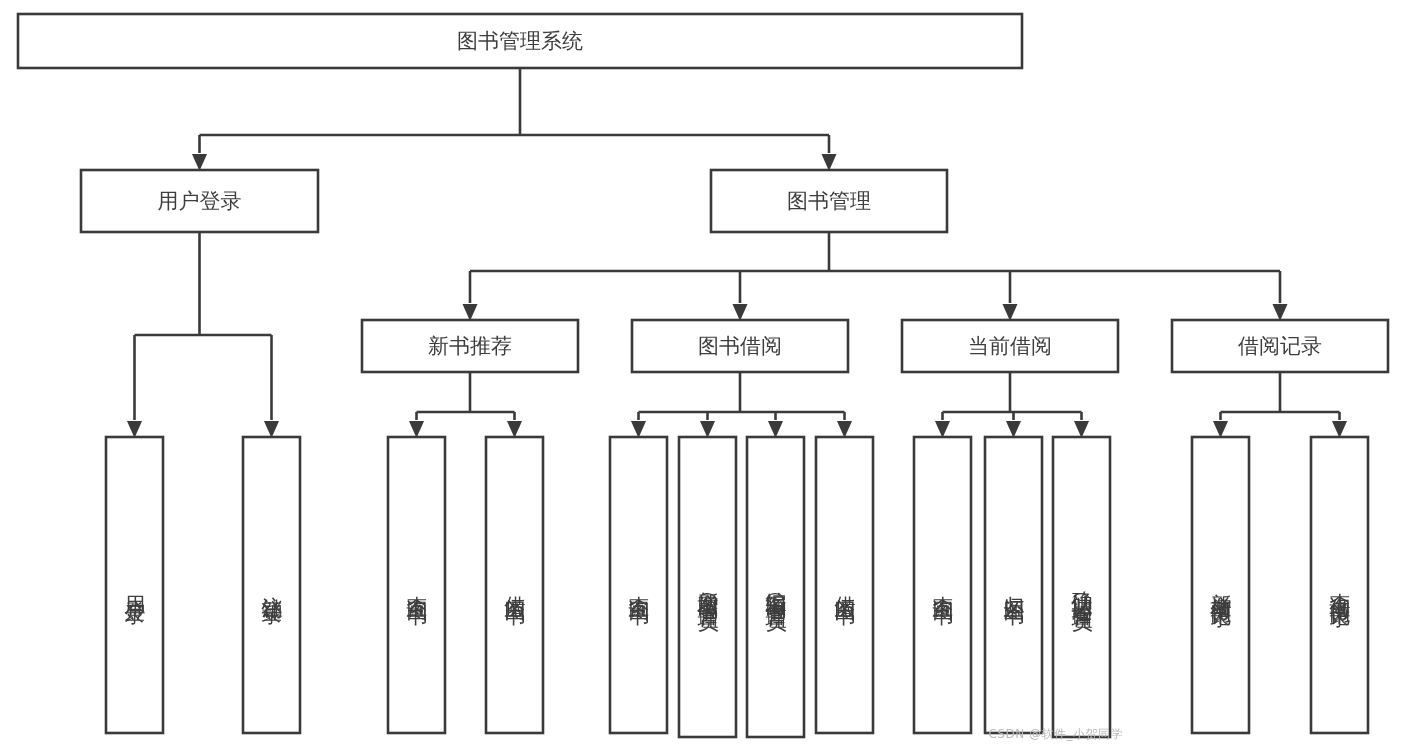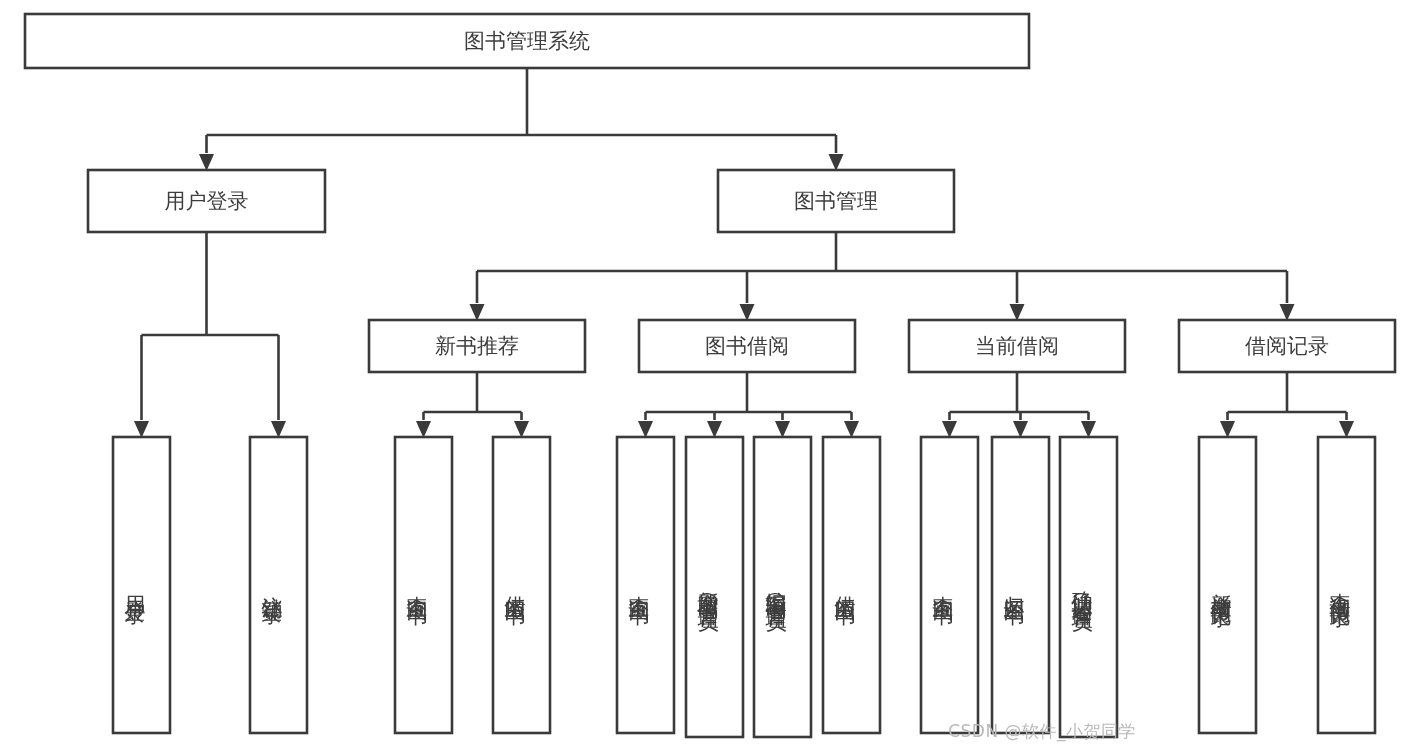--- a/index.html
+++ b/index.html
@@ -14,21 +14,20 @@
     font-family: "DejaVu Sans", "Liberation Sans", sans-serif;
     overflow: hidden;
     position: relative;
   }
   #diagram-root {
     position: absolute;
     left: 0;
     top: 0;
     width: 1144px;
     height: 747px;
-    padding-left: 7px;
   }
   svg.diagram-canvas {
     display: block;
     width: 1405px;
     height: 747px;
   }
   .node-box {
     fill: #ffffff;
     stroke: #3a3a3a;
     stroke-width: 2.6;
@@ -63,24 +62,24 @@
     font-family: "DejaVu Sans", "Liberation Sans", sans-serif;
     font-size: 21px;
     line-height: 1;
     letter-spacing: 3px;
     color: #3d3d3d;
     white-space: nowrap;
     text-align: center;
   }
   .watermark {
     position: absolute;
-    right: 15px;
+    right: 21px;
     bottom: 4px;
     font-family: "DejaVu Sans", "Liberation Sans", sans-serif;
-    font-size: 17px;
+    font-size: 12px;
     color: #b9b9b9;
     letter-spacing: 0.5px;
     white-space: nowrap;
   }
 </style>
 </head>
 <body>
 
 <div id="diagram-root">
   <svg class="diagram-canvas" id="diagram-canvas" viewBox="0 0 1405 747">

